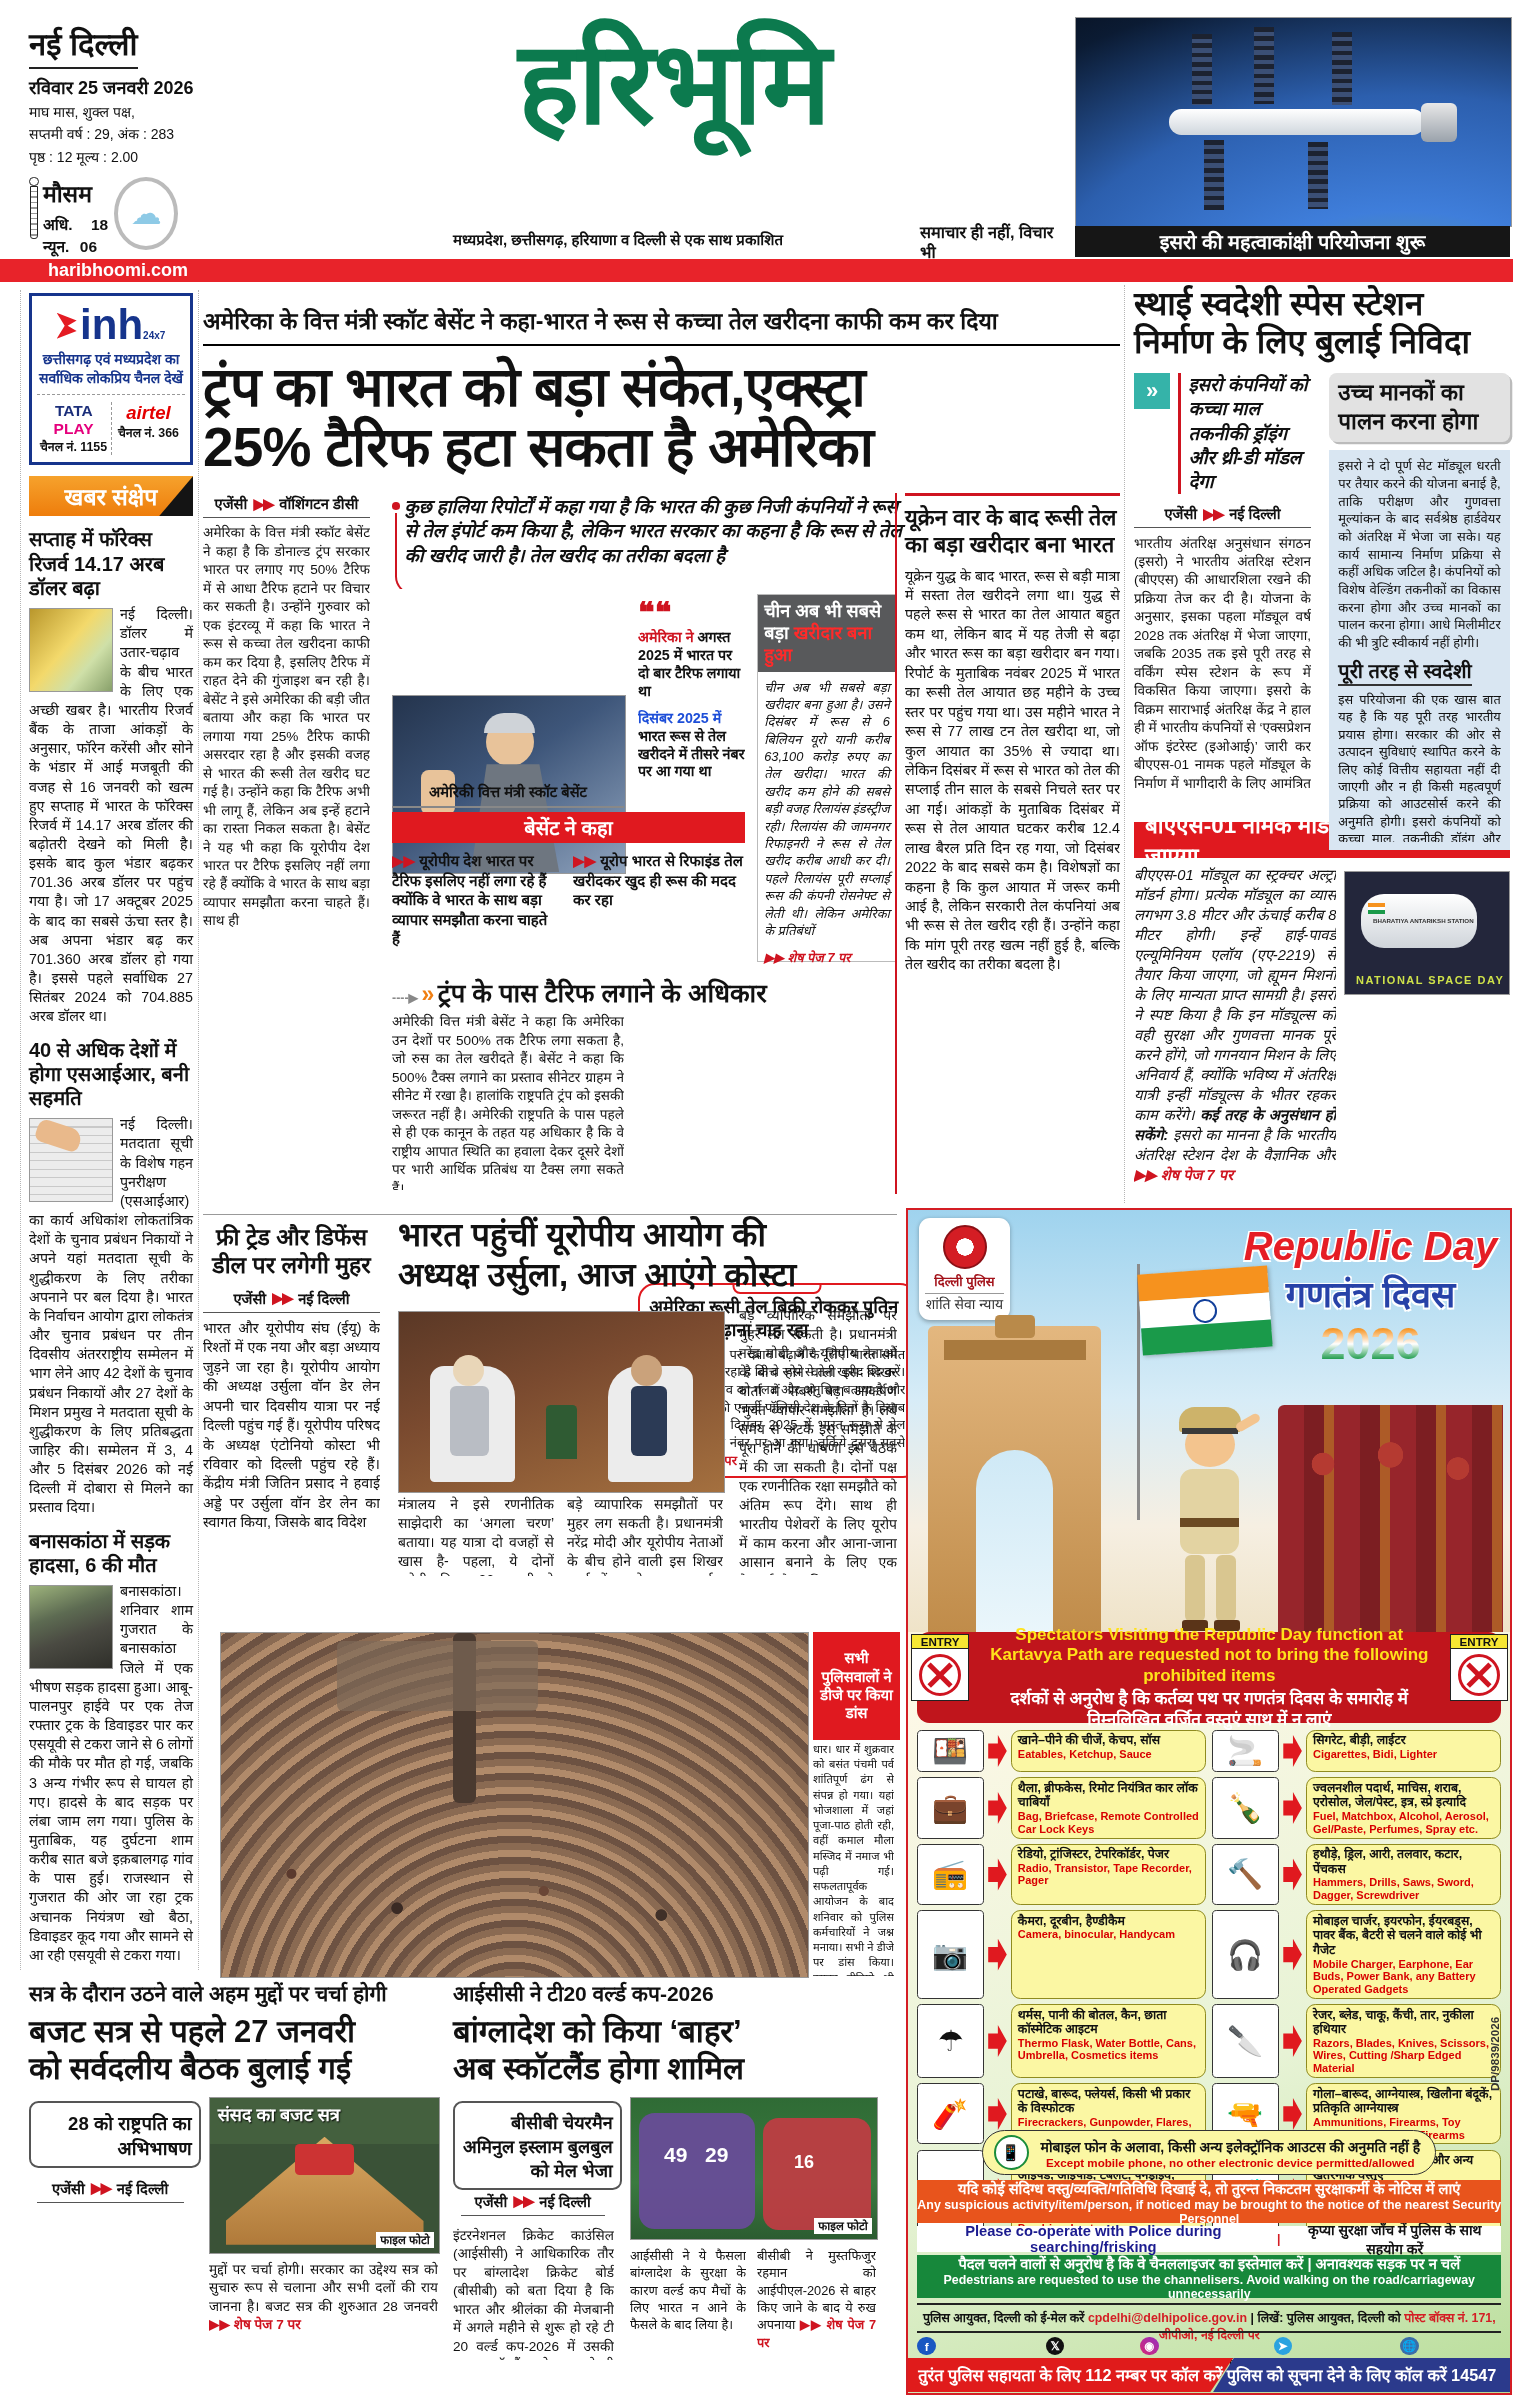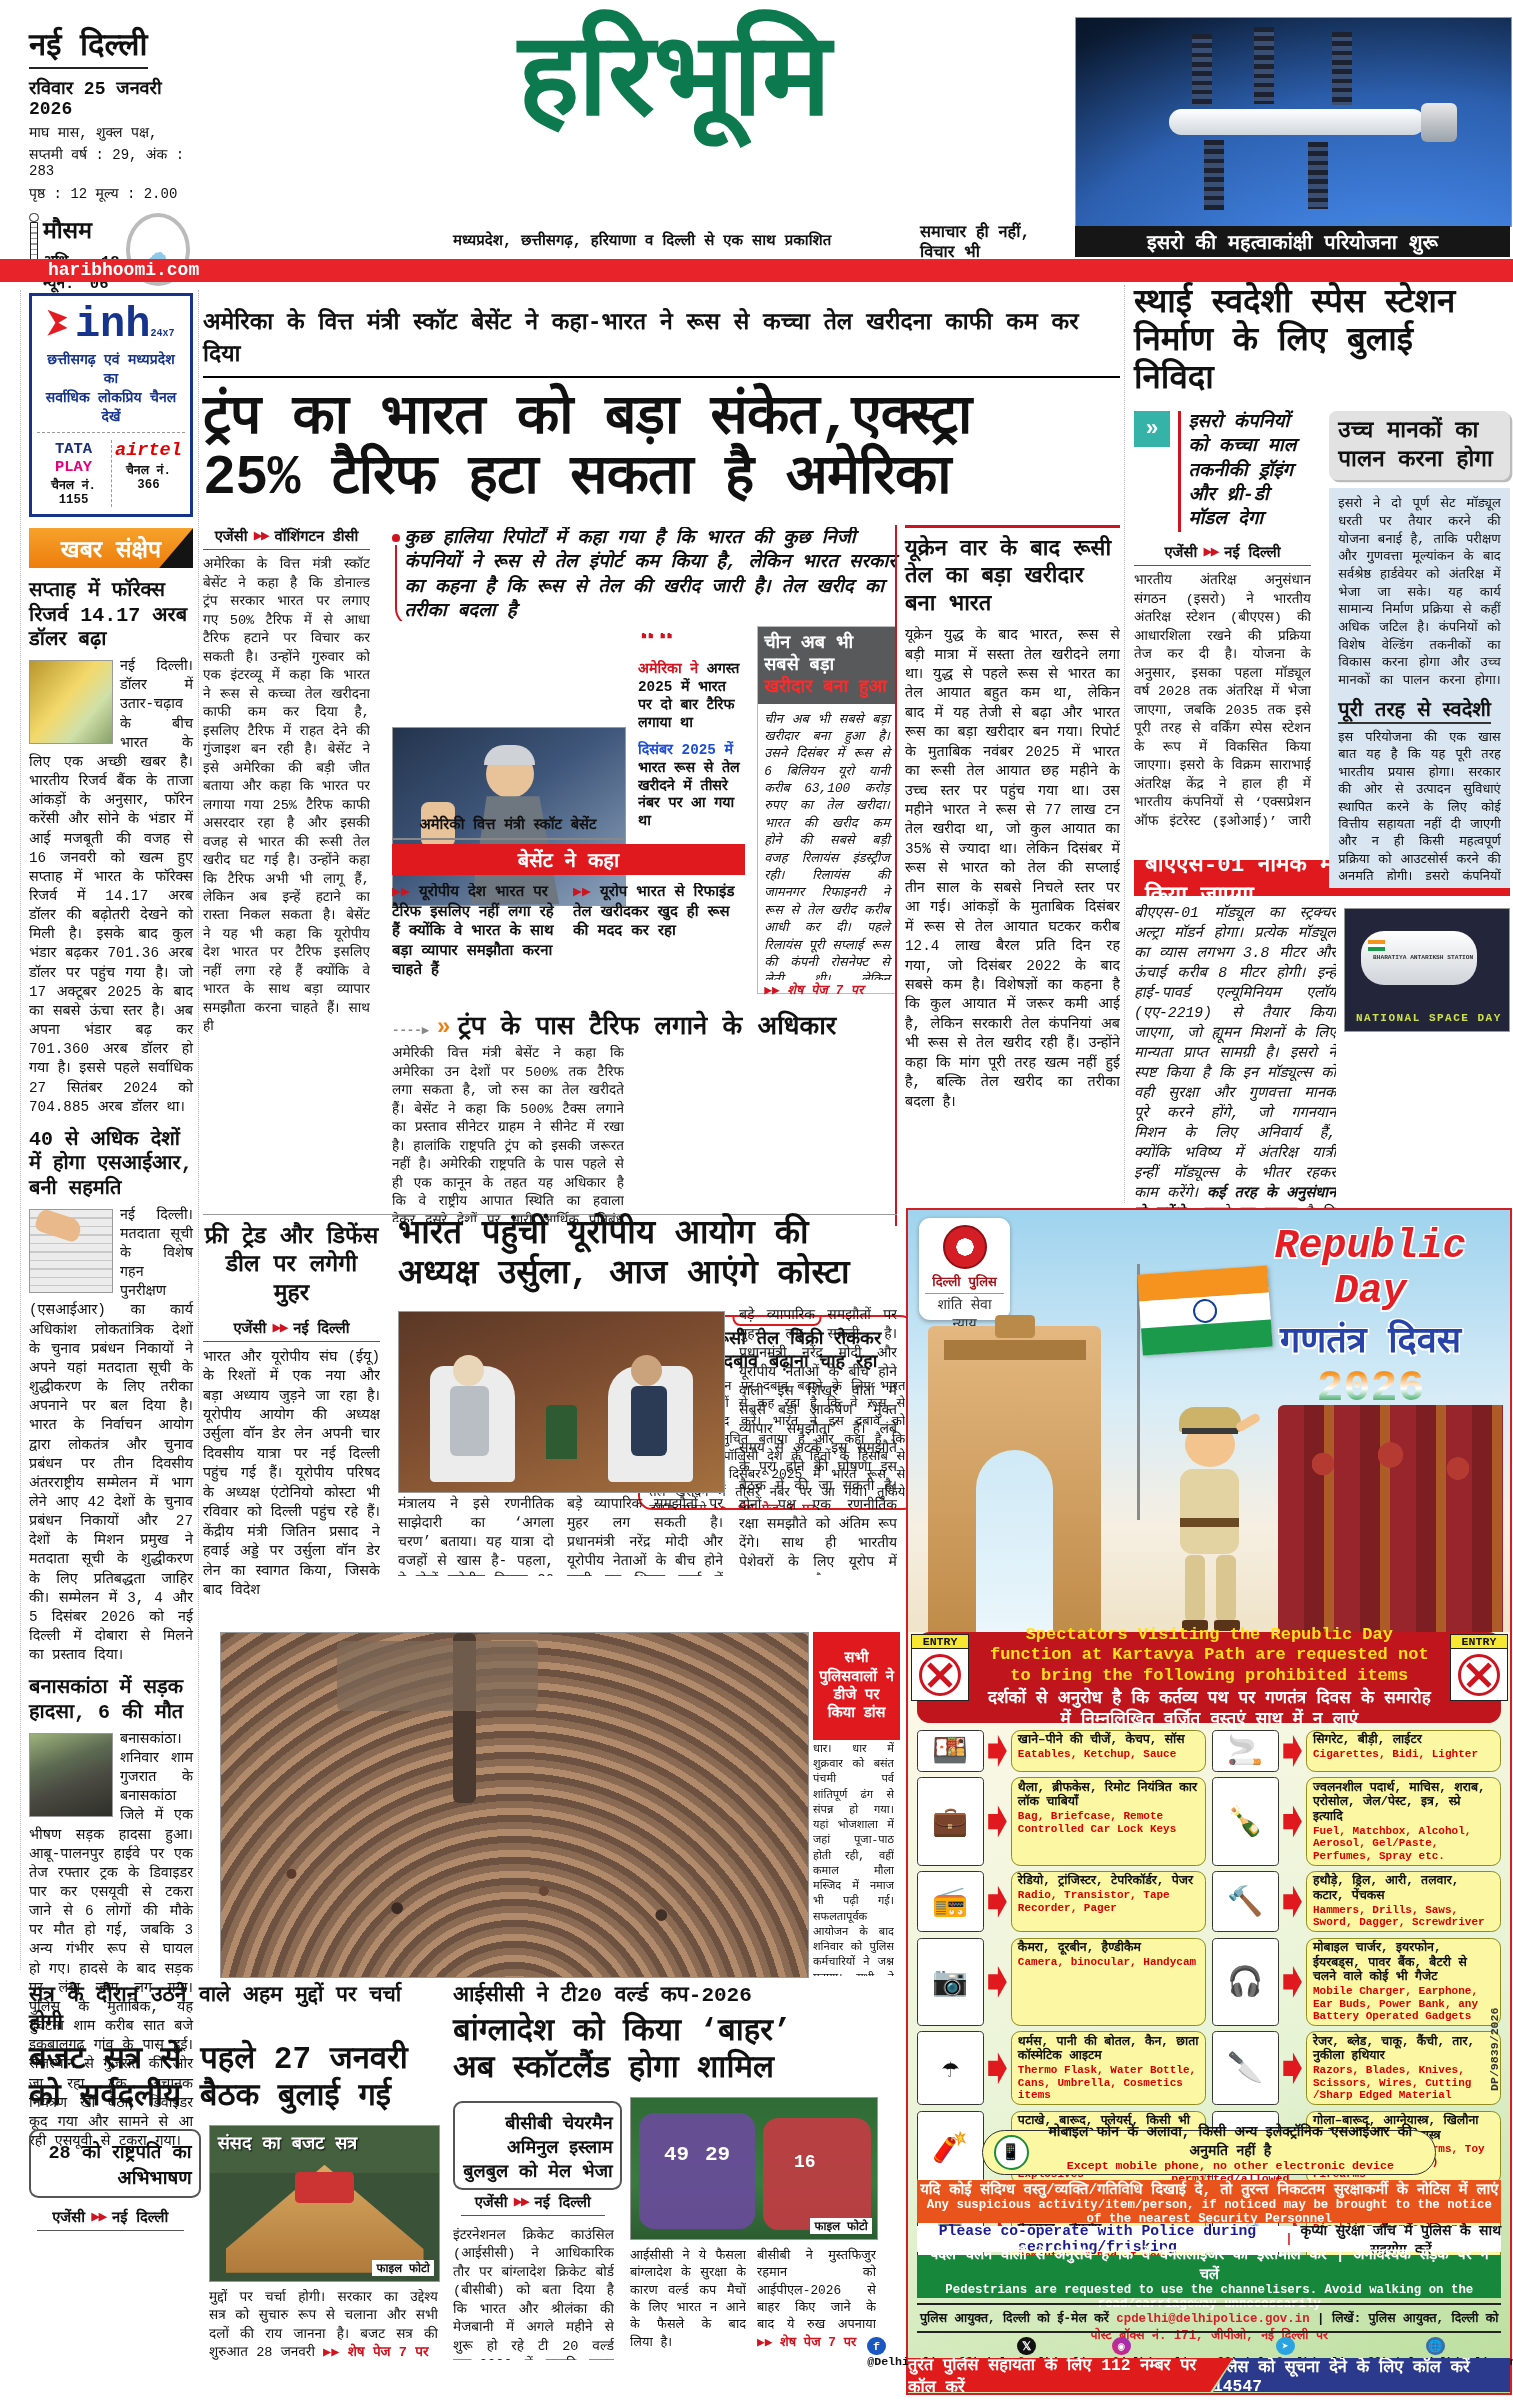--- a/index.html
+++ b/index.html
@@ -1,17 +1,17 @@
 <!DOCTYPE html>
 <html style="font-size:12.4px"><head>
 <meta charset="utf-8">
 <style>
   html,body{margin:0;padding:0;background:#9a9a9a;}
   .page{position:relative;width:1514px;height:2401px;background:#ffffff;
-        font-family:Liberation Mono, monospace;color:#111;overflow:hidden;}
+        font-family:Liberation Sans, sans-serif;color:#111;overflow:hidden;}
   .abs{position:absolute;}
   p{margin:0;}
   .b{font-weight:700;}
   .i{font-style:italic;}
   .tx{font-size:13.6px;line-height:1.36;text-align:justify;overflow:hidden;}
   .more{color:#cf1420;font-weight:700;}
   .by{display:flex;justify-content:center;align-items:center;gap:6.2px;font-weight:700;font-size:14.7px;
       border-bottom:1.5px solid #555;padding-bottom:3.9px;margin-bottom:6.2px;}
   .by .ar{color:#cf1420;letter-spacing:-1.5px;}
   .vrule{border-left:1.5px dotted #b5b5b5;}
@@ -602,21 +602,21 @@
               <div class="en">Disabling Chemicals and Other Dangerous Items</div>
             </div>
           </div>
       </div>
     </div>
 
     <div class="abs" style="left:74px;top:920px;width:454px;height:45px;background:#fbf7a3;border:1.5px solid #333;border-radius:23px;
          display:flex;align-items:center;gap:7.7px;padding:0 11px;box-sizing:border-box;">
       <div style="width:31px;height:31px;border-radius:50%;border:2.3px solid #1a8c3b;display:flex;align-items:center;justify-content:center;font-size:15.5px;background:#fff;">📱</div>
       <div class="bandC" style="flex:1;">
-        <div class="b" style="font-size:14px;">मोबाइल फोन के अलावा, किसी अन्य इलेक्ट्रॉनिक एसआईआर की अनुमति नहीं है</div>
+        <div class="b" style="font-size:14px;">मोबाइल फोन के अलावा, किसी अन्य इलेक्ट्रॉनिक आउटस की अनुमति नहीं है</div>
         <div class="b" style="font-size:11.6px;color:#d80000;">Except mobile phone, no other electronic device permitted/allowed</div>
       </div>
     </div>
 
     <div class="abs bandC" style="left:9.3px;top:1016px;width:584px;height:26px;background:#fff;flex-direction:row;gap:7.7px;">
       <span class="b" style="font-size:14.7px;color:#1b1b8f;">Please co-operate with Police during searching/frisking</span>
       <span class="b" style="color:#d41d24;">|</span>
       <span class="b" style="font-size:14px;">कृप्या सुरक्षा जाँच में पुलिस के साथ सहयोग करें</span>
     </div>
     <div class="abs bandC" style="left:9.3px;top:970px;width:584px;height:43px;background:#e8541c;">

